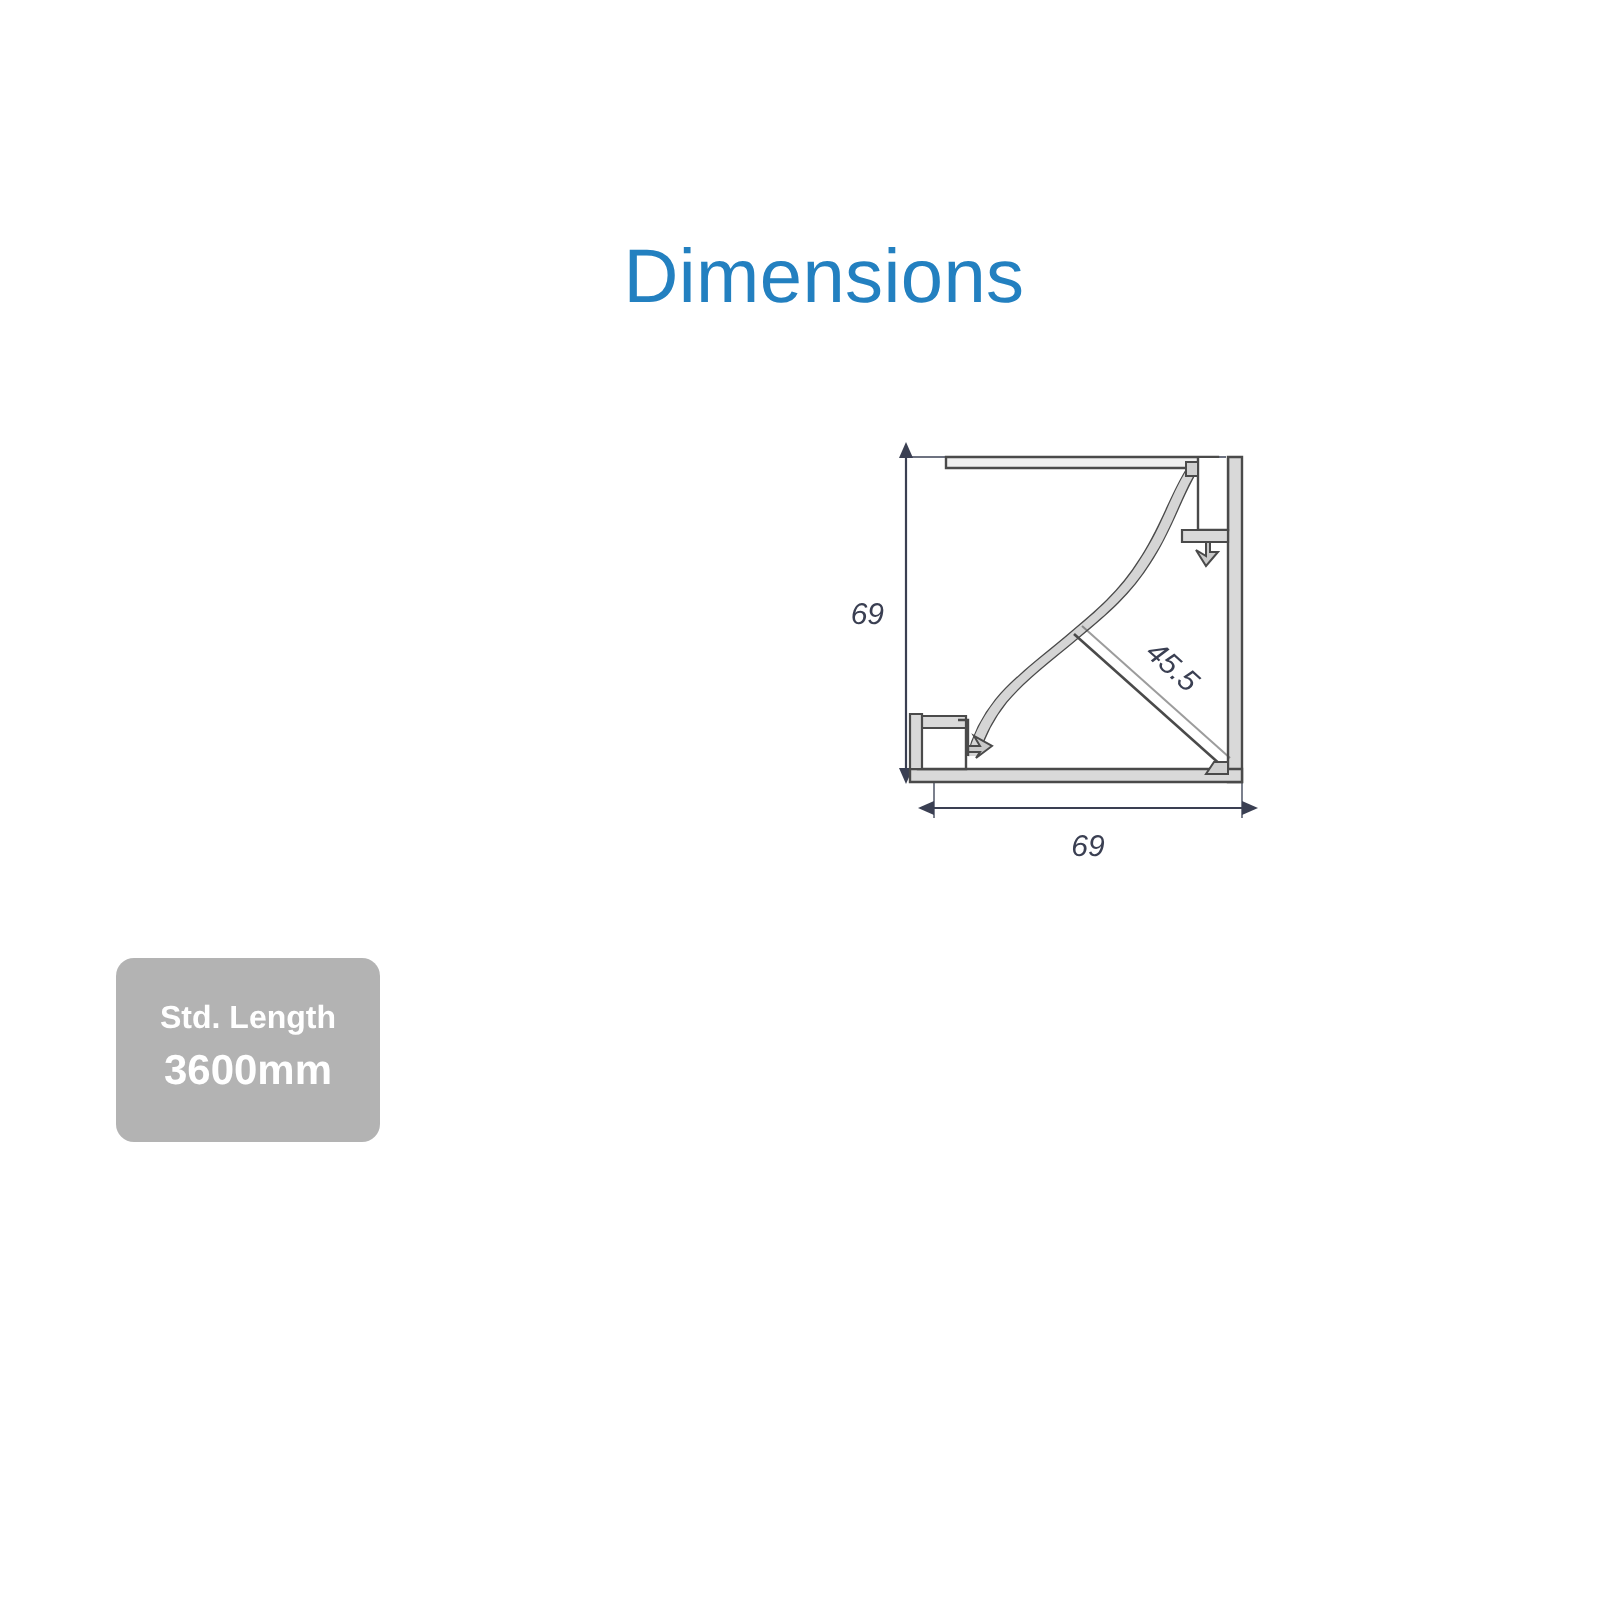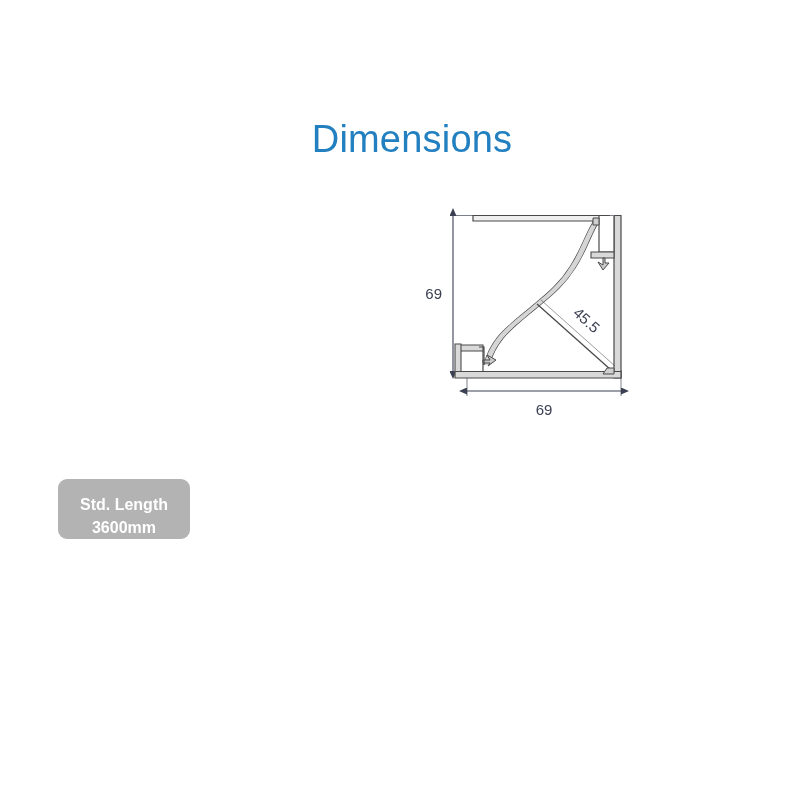--- a/index.html
+++ b/index.html
@@ -34,23 +34,24 @@
     letter-spacing: 0.2px;
     color: #2380c0;
     font-family: "Liberation Sans", sans-serif;
     padding-left: 12px;
   }
 
   
   .drawing-wrap {
     position: absolute;
     left: 415px;
-    top: 192px;
+    top: 205px;
     width: 250px;
     height: 250px;
+    font-style: italic;
   }
   .drawing-wrap svg {
     display: block;
   }
 
   .dim-text {
     font-family: "Liberation Sans", sans-serif;
     font-size: 15px;
     fill: #3a3f52;
   }
@@ -59,41 +60,41 @@
   .spec-row {
     position: absolute;
     left: 58px;
     top: 479px;
     width: 660px;
     height: 86px;
   }
   .spec-box {
     position: absolute;
     top: 0;
-    height: 60px;
+    height: 92px;
     background: #b3b3b3;
     border-radius: 9px;
     display: flex;
     flex-direction: column;
     align-items: center;
-    justify-content: flex-end;
+    justify-content: center;
     box-sizing: border-box;
     padding: 0 6px;
   }
   .spec-label {
     color: #ffffff;
     font-size: 16px;
     font-weight: bold;
     line-height: 1.45;
     white-space: nowrap;
     font-family: "Liberation Sans", sans-serif;
   }
   .spec-value {
     color: #ffffff;
-    font-size: 16px;
+    font-size: 21px;
     font-weight: bold;
     line-height: 1.45;
     white-space: nowrap;
     font-family: "Liberation Sans", sans-serif;
   }
 
   .box-0 { left: 0px;   width: 132px; }
   .box-1 { left: 153px; width: 226px; }
   .box-2 { left: 399px; width: 101px; }
   .box-3 { left: 520px; width: 134px; }

